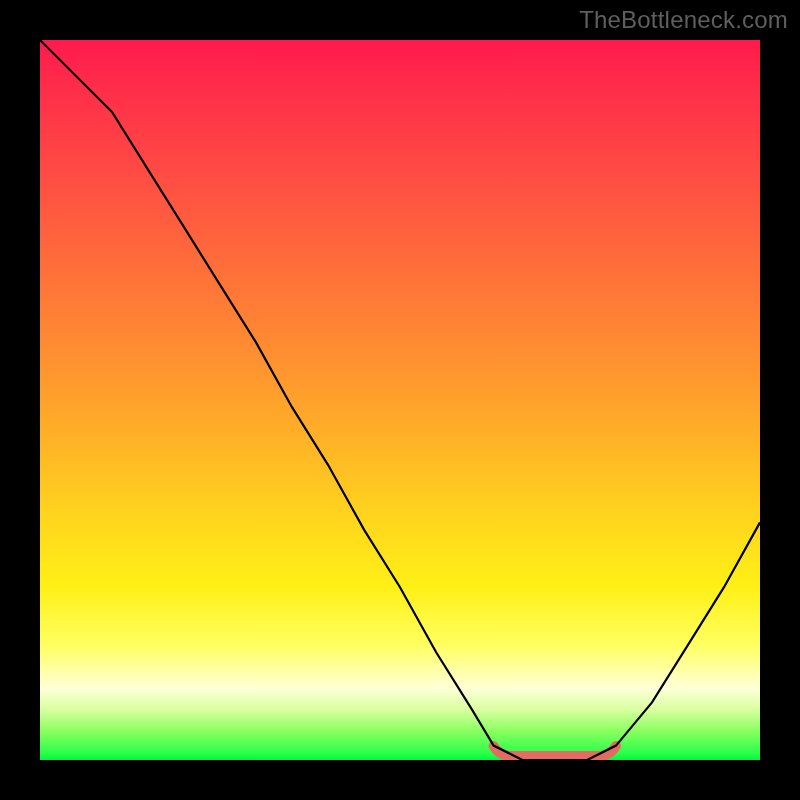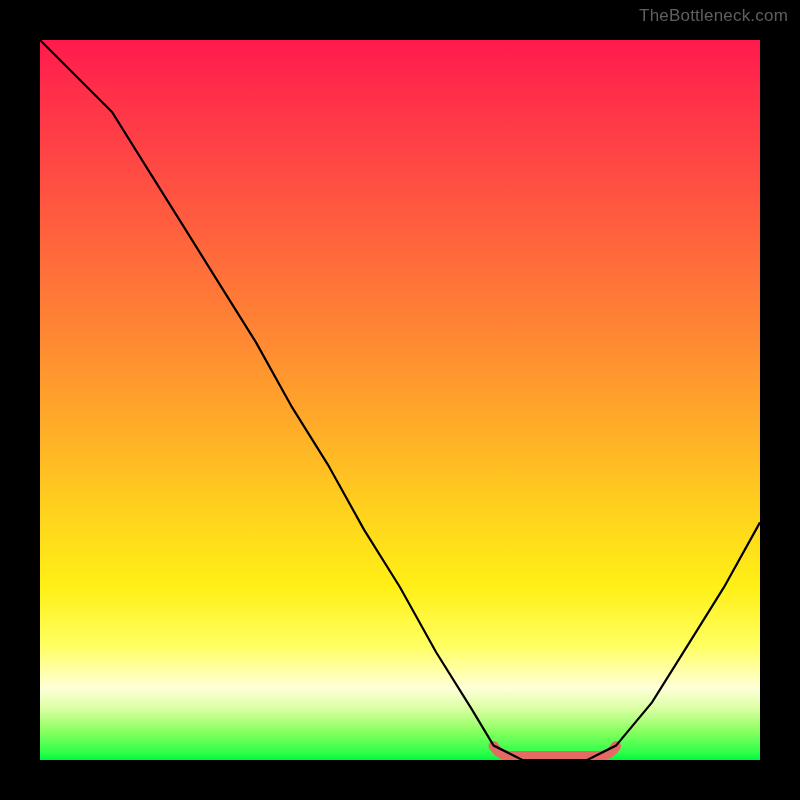--- a/index.html
+++ b/index.html
@@ -14,21 +14,21 @@
     position: relative;
     width: 800px;
     height: 800px;
     background: #000;
   }
   .watermark {
     position: absolute;
     top: 6px;
     right: 12px;
     font-family: Arial, Helvetica, sans-serif;
-    font-size: 17px;
+    font-size: 24px;
     color: #5f5f5f;
     font-weight: 500;
     letter-spacing: 0.2px;
   }
   .plot {
     position: absolute;
     left: 40px;
     top: 40px;
     width: 720px;
     height: 720px;

